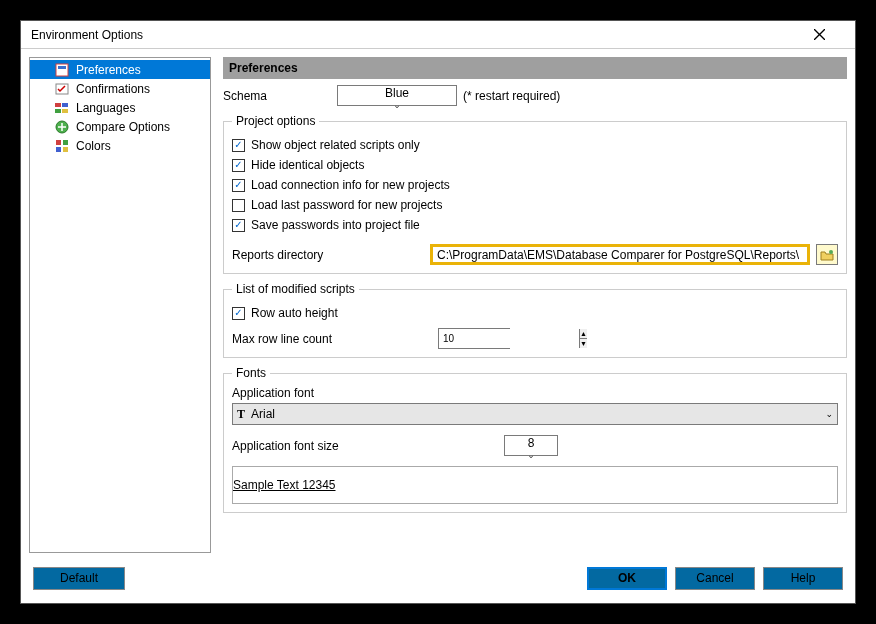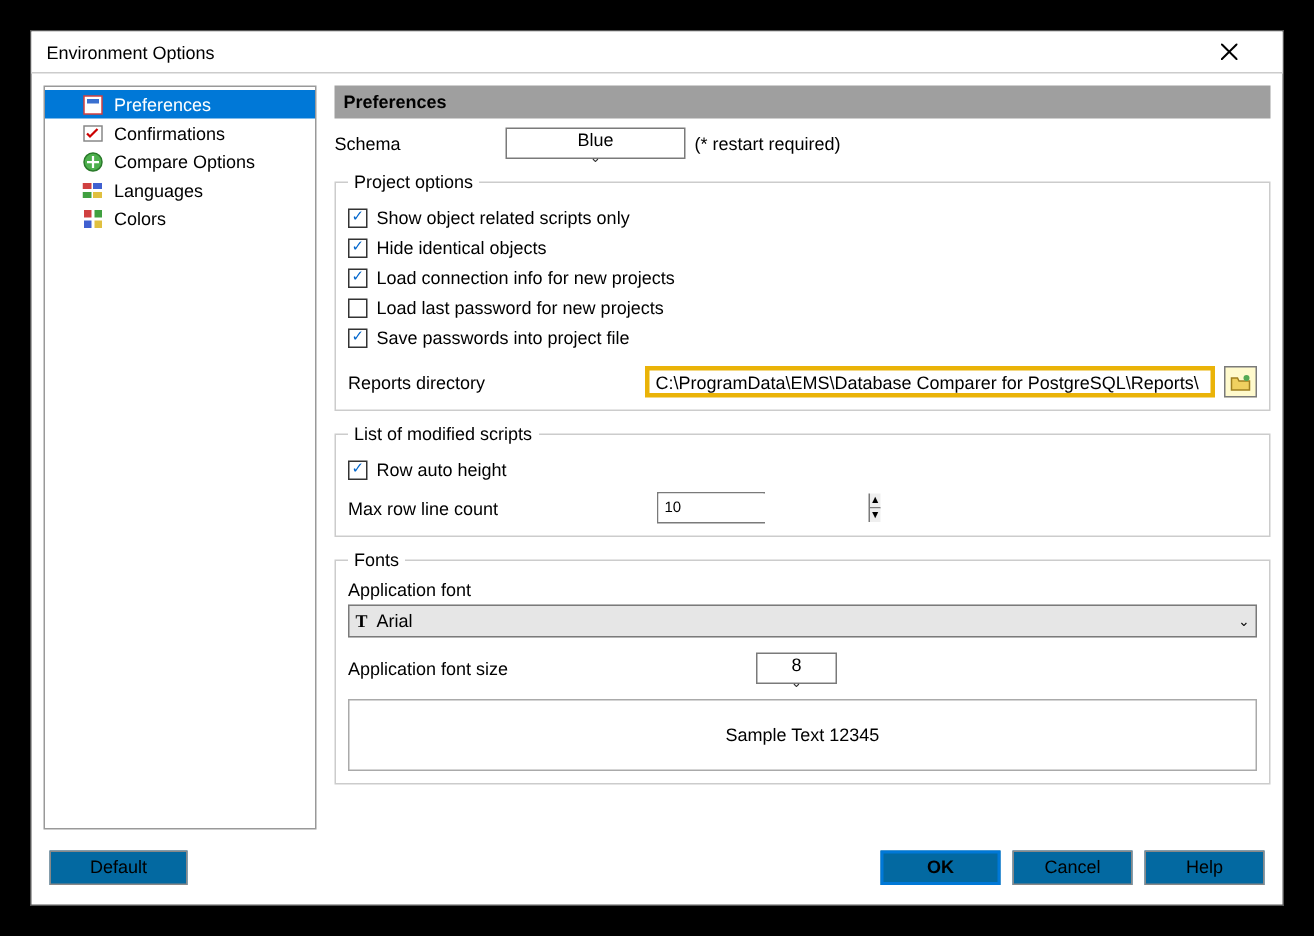--- a/index.html
+++ b/index.html
@@ -194,24 +194,25 @@
   align-items: center;
   padding: 0 4px;
   gap: 6px;
   margin-top: 3px;
   cursor: pointer;
 }
 .font-selector .arrow { margin-left: auto; font-size: 9px; }
 .sample-box {
   margin-top: 10px;
   border: 1px solid #aaa;
-  height: 48px;
-  display: flex;
-  align-items: center;
-  justify-content: center;
+  height: 38px;
+  display: flex;
+  align-items: center;
+  justify-content: flex-start;
+  text-decoration: underline;
 }
 .footer {
   height: 42px;
   display: flex;
   align-items: center;
   padding: 0 12px 8px 12px;
   gap: 8px;
 }
 .btn {
   width: 80px;
@@ -260,36 +261,36 @@
           <svg width="14" height="14">
               <rect x="1" y="2" width="12" height="10" fill="#fff" stroke="#888"></rect>
               <path d="M3 7l2 2 5-5" stroke="#c00" fill="none" stroke-width="1.5"></path>
             </svg>
         </span>
         <span>Confirmations</span>
       </div>
       <div class="tree-item">
         <span class="tree-icon">
           <svg width="14" height="14">
-              <circle cx="7" cy="7" r="6" fill="#4db04d" stroke="#2a7a2a"></circle>
-              <path d="M7 3v8M3 7h8" stroke="#fff" stroke-width="1.5"></path>
-            </svg>
-        </span>
-        <span>Compare Options</span>
-      </div>
-      <div class="tree-item">
-        <span class="tree-icon">
-          <svg width="14" height="14">
               <rect x="0" y="2" width="6" height="4" fill="#d04040"></rect>
               <rect x="7" y="2" width="6" height="4" fill="#4060d0"></rect>
               <rect x="0" y="8" width="6" height="4" fill="#40a040"></rect>
               <rect x="7" y="8" width="6" height="4" fill="#e0c040"></rect>
             </svg>
         </span>
         <span>Languages</span>
+      </div>
+      <div class="tree-item">
+        <span class="tree-icon">
+          <svg width="14" height="14">
+              <circle cx="7" cy="7" r="6" fill="#4db04d" stroke="#2a7a2a"></circle>
+              <path d="M7 3v8M3 7h8" stroke="#fff" stroke-width="1.5"></path>
+            </svg>
+        </span>
+        <span>Compare Options</span>
       </div>
       <div class="tree-item">
         <span class="tree-icon">
           <svg width="14" height="14">
               <rect x="1" y="1" width="5" height="5" fill="#d04040"></rect>
               <rect x="8" y="1" width="5" height="5" fill="#40a040"></rect>
               <rect x="1" y="8" width="5" height="5" fill="#4060d0"></rect>
               <rect x="8" y="8" width="5" height="5" fill="#e0c040"></rect>
             </svg>
         </span>

